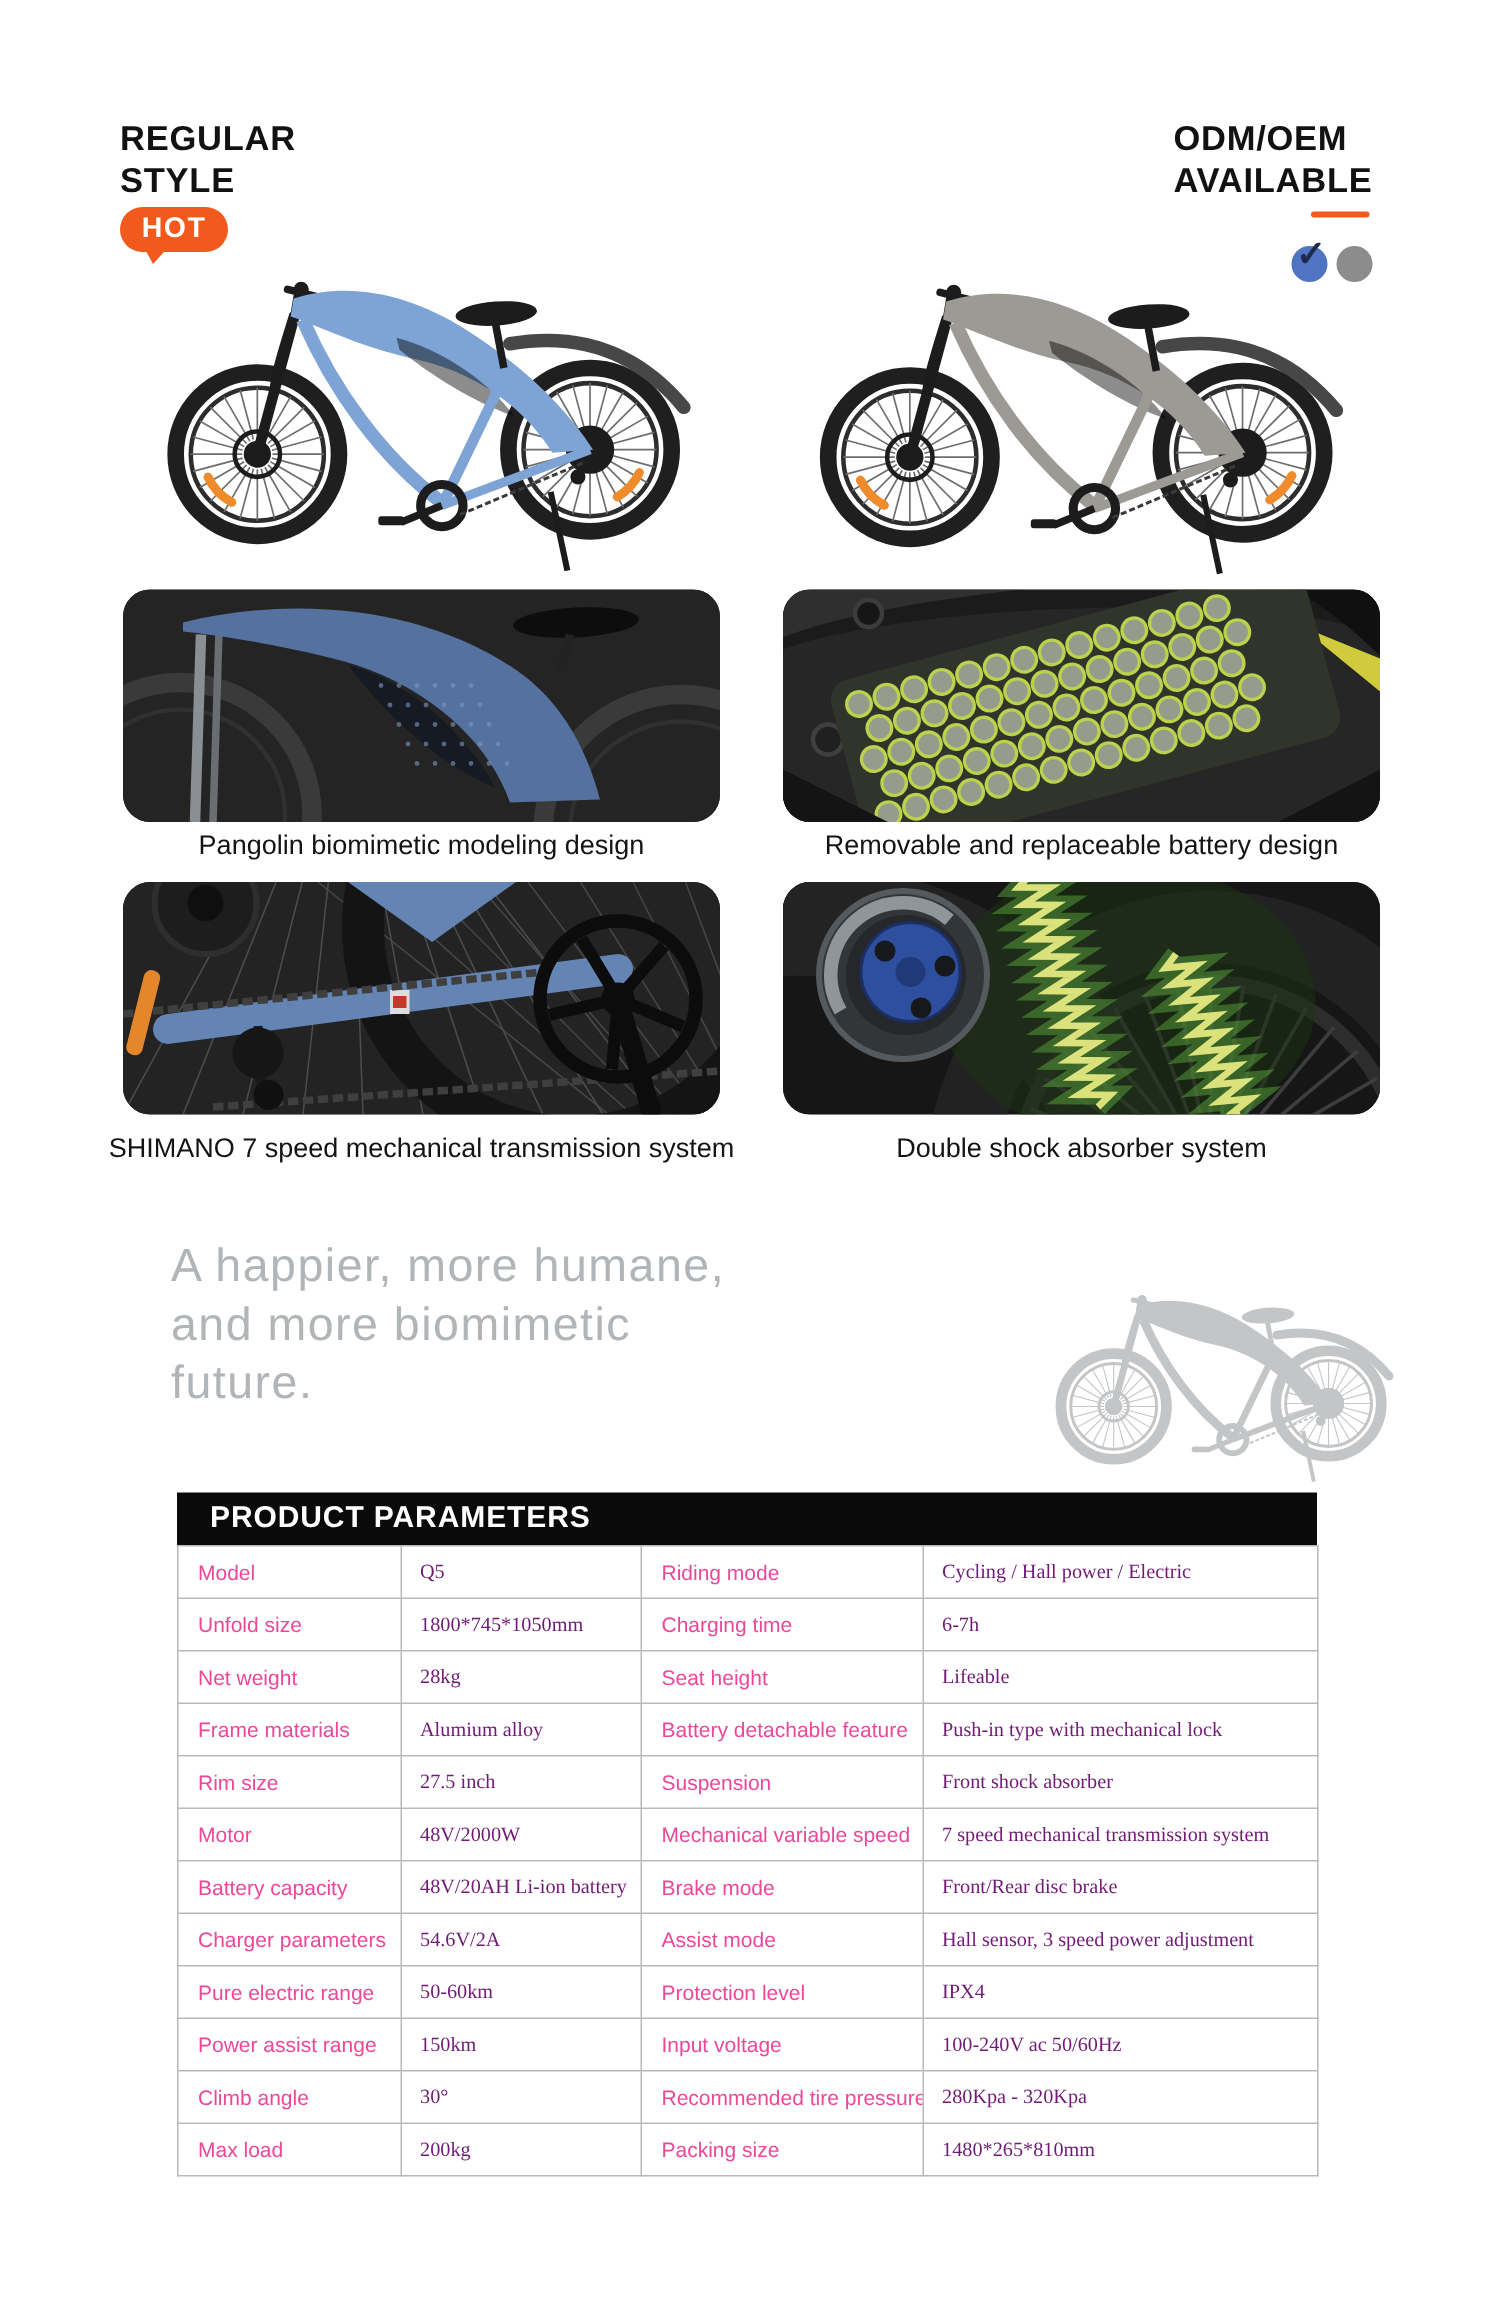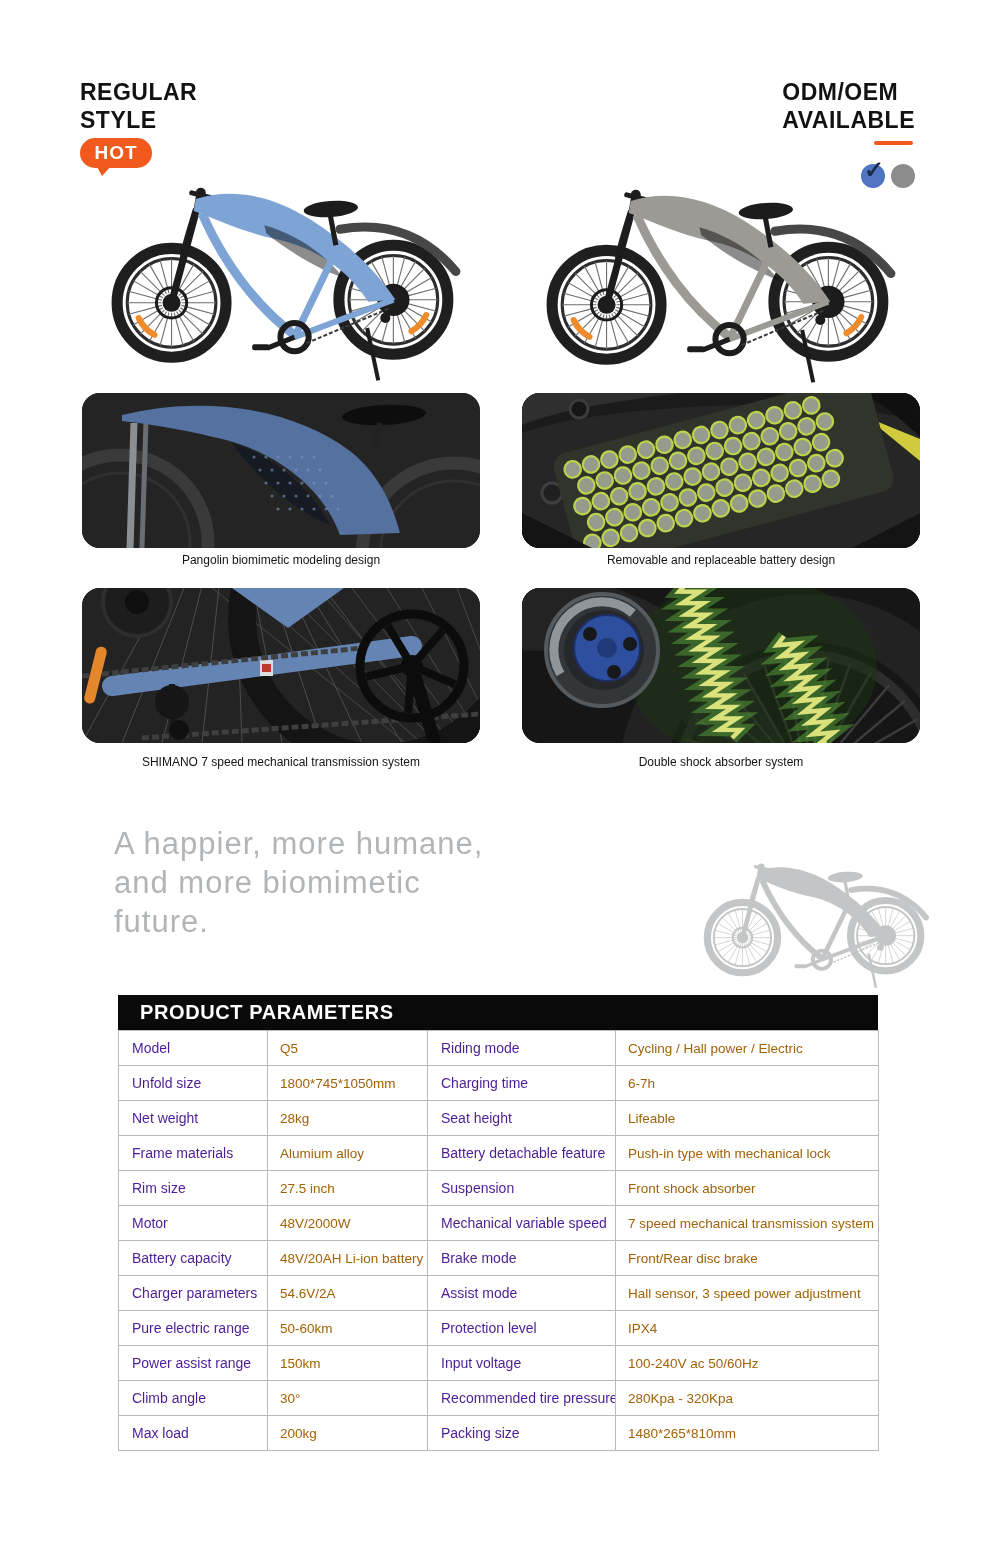--- a/index.html
+++ b/index.html
@@ -29,41 +29,41 @@
   .bike-fig{position:absolute;}
   .bike-1{left:103px;top:148px;}
   .bike-2{left:538px;top:150px;}
 
   
   .tile{position:absolute;width:398px;height:155px;border-radius:18px;overflow:hidden;background:#222;}
   .tile-1{left:82px;top:393px;}
   .tile-2{left:522px;top:393px;}
   .tile-3{left:82px;top:588px;}
   .tile-4{left:522px;top:588px;}
-  .caption{position:absolute;font-size:12px;color:#141414;text-align:center;}
+  .caption{position:absolute;font-size:18px;color:#141414;text-align:center;}
   .cap-1{left:82px;top:553px;width:398px;}
   .cap-2{left:522px;top:553px;width:398px;}
   .cap-3{left:58px;top:755px;width:446px;}
   .cap-4{left:522px;top:755px;width:398px;}
 
   
   .tagline{position:absolute;left:114px;top:824px;font-size:31px;line-height:39px;
            color:#b2b5b7;letter-spacing:1px;}
   .silhouette{position:absolute;left:698px;top:838px;}
 
   
   .params{position:absolute;left:118px;top:995px;width:760px;}
   .params-header{background:#0a0a0a;color:#fff;height:35px;line-height:35px;
                  font-size:20px;font-weight:bold;letter-spacing:.6px;padding-left:22px;
                  box-sizing:border-box;}
   table.param-table{border-collapse:collapse;width:760px;table-layout:fixed;}
   table.param-table td{border:1px solid #b9b9b9;height:32px;vertical-align:middle;
                  overflow:hidden;white-space:nowrap;}
-  td.p-label{font-size:14px;color:#4c1d95;padding-left:13px;margin-left:47px;}
-  td.p-value{font-size:13.5px;color:#a16207;padding-left:12px;}
+  td.p-label{font-size:14px;color:#ec4899;padding-left:13px;margin-left:47px;}
+  td.p-value{font-size:13.5px;color:#701a75;padding-left:12px;font-family:Liberation Serif, serif;}
 </style>
 </head>
 <body>
 
 <div class="page">
 
   <div class="title-left">
     <div>REGULAR</div>
     <div>STYLE</div>
   </div>

